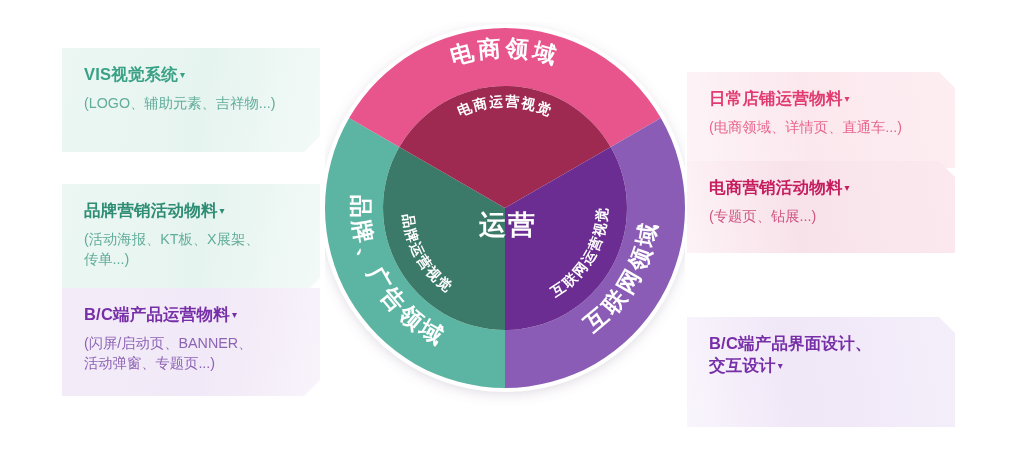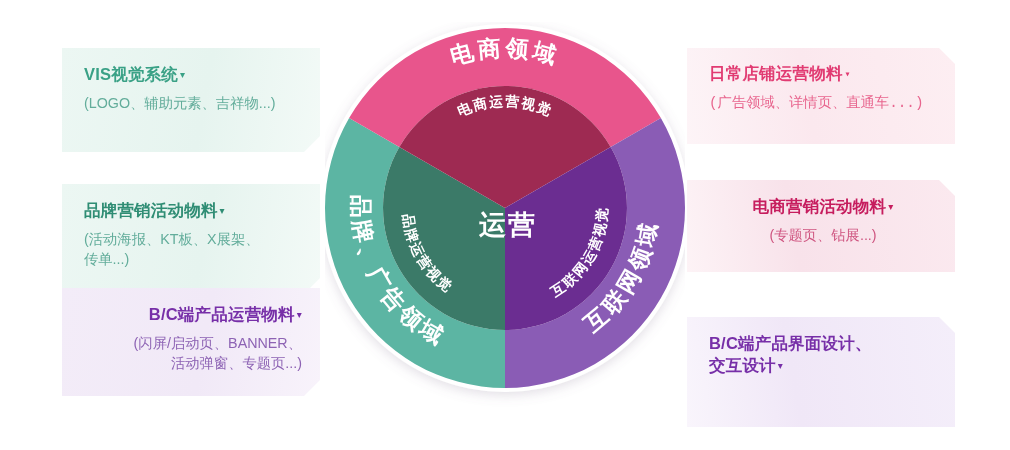--- a/index.html
+++ b/index.html
@@ -57,43 +57,43 @@
   }
   
   .card.right {
     right: 55px;
     width: 268px;
     clip-path: polygon(0 0, calc(100% - 16px) 0, 100% 16px, 100% 100%, 0 100%);
   }
 
   
   .tint-green  { background: linear-gradient(100deg, #ecf7f3 0%, #e6f4ef 55%, #f3faf7 100%); }
-  .tint-purple { background: linear-gradient(100deg, #f3ecf8 0%, #f1e9f7 55%, #f8f3fb 100%); text-align: right; }
+  .tint-purple { background: linear-gradient(100deg, #f3ecf8 0%, #f1e9f7 55%, #f8f3fb 100%); }
   .tint-pink   { background: linear-gradient(260deg, #fdeef2 0%, #fbe8ee 55%, #fdf4f7 100%); }
   .tint-pinkb  { background: linear-gradient(260deg, #fbe9ef 0%, #f8e2ea 60%, #fdf3f6 100%); }
   .tint-purpleb{ background: linear-gradient(260deg, #f4eefa 0%, #f0e7f7 60%, #f9f5fc 100%); }
 
   .c-green  { color: #3aa186; }
   .c-greend { color: #2f8d74; }
   .c-purple { color: #772fa8; }
   .c-pink   { color: #e13b72; }
   .c-rose   { color: #c61d5e; }
 
   .s-green  { color: #63ad9b; }
   .s-purple { color: #8d63b4; }
   .s-pink   { color: #e8658e; }
   .s-rose   { color: #cf5580; }
 
   
   #card-l1 { top: 48px;  height: 104px; }
   #card-l2 { top: 184px; height: 110px; }
   #card-l3 { top: 288px; height: 108px; }
 
-  #card-r1 { top: 48px;  height: 96px; font-family: Liberation Mono, monospace; }
-  #card-r2 { top: 180px; height: 92px; text-align: center; }
+  #card-r1 { top: 72px;  height: 96px; }
+  #card-r2 { top: 161px; height: 92px; }
   #card-r3 { top: 290px; height: 110px; margin-top: 27px; }
 
   
   #donut-wrap {
     position: absolute;
     left: 325px;
     top: 22px;
     width: 360px;
     height: 406px;
   }
@@ -154,21 +154,21 @@
   </div>
 
   <div class="card left tint-purple" id="card-l3">
     <div class="title c-purple"><span>B/C端产品运营物料</span><span class="caret">▾</span></div>
     <div class="sub s-purple">(闪屏/启动页、BANNER、
 活动弹窗、专题页...)</div>
   </div>
 
   <div class="card right tint-pink" id="card-r1">
     <div class="title c-pink"><span>日常店铺运营物料</span><span class="caret">▾</span></div>
-    <div class="sub s-pink">(广告领域、详情页、直通车...)</div>
+    <div class="sub s-pink">(电商领域、详情页、直通车...)</div>
   </div>
 
   <div class="card right tint-pinkb" id="card-r2">
     <div class="title c-rose"><span>电商营销活动物料</span><span class="caret">▾</span></div>
     <div class="sub s-rose">(专题页、钻展...)</div>
   </div>
 
   <div class="card right tint-purpleb" id="card-r3">
     <div class="title c-purple"><span>B/C端产品界面设计、
 交互设计</span><span class="caret">▾</span></div>

